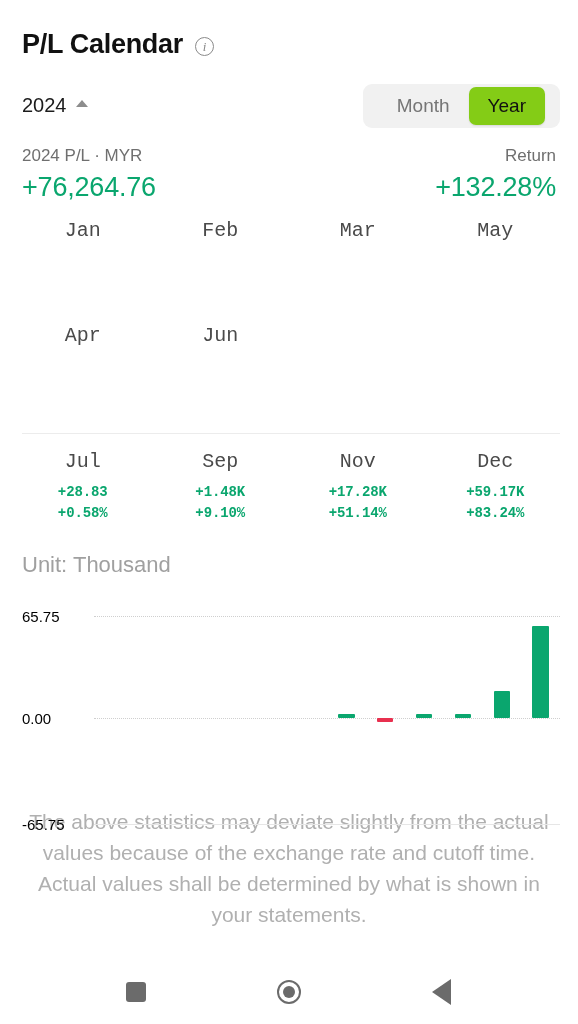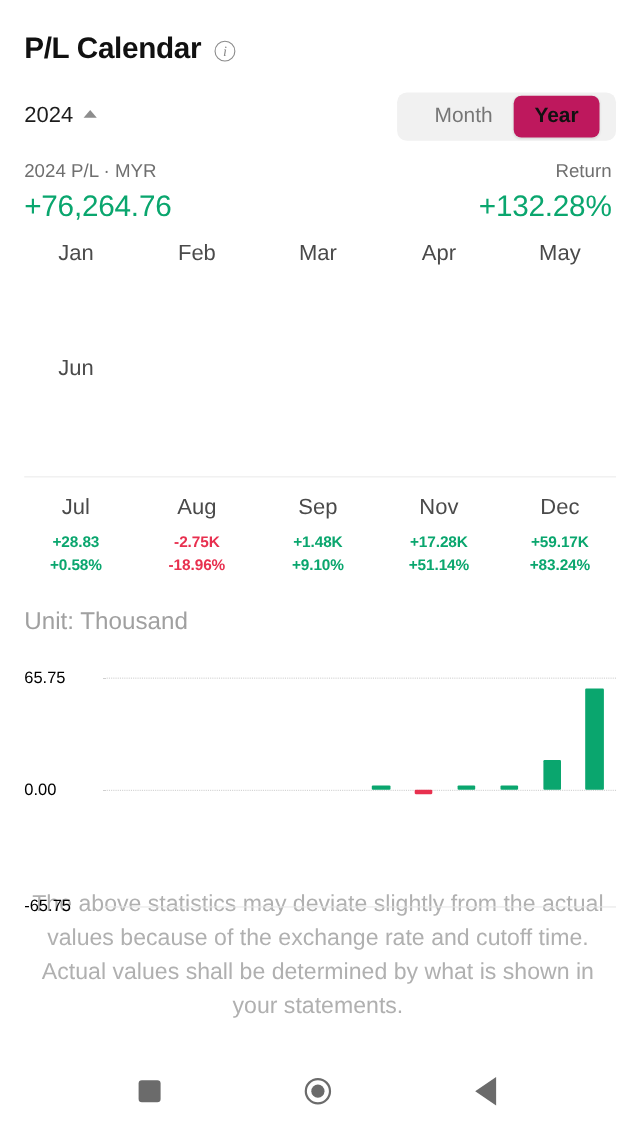--- a/index.html
+++ b/index.html
@@ -98,23 +98,23 @@
     height: 38px;
     display: flex;
     align-items: center;
     justify-content: center;
     border-radius: 7px;
     color: #767676;
     cursor: pointer;
     white-space: nowrap;
   }
   .seg.active {
-    background: #be185d;
+    background: #84cc16;
     color: #111;
-    font-weight: bold;
+    font-weight: normal;
     box-shadow: 0 1px 2px rgba(0,0,0,0.10);
   }
 
   
   .summary {
     padding: 18px 22px 0 22px;
     display: flex;
     justify-content: space-between;
     align-items: flex-start;
     gap: 16px;
@@ -134,22 +134,23 @@
 
   .divider {
     height: 1px;
     background: #ececec;
     margin: 20px 18px 0 22px;
   }
 
   
   .month-grid {
     display: grid;
-    grid-template-columns: repeat(5, 1fr);
+    grid-template-columns: repeat(4, 1fr);
     padding: 0 14px;
+    font-family: Liberation Mono, monospace;
   }
   .month-cell {
     display: flex;
     flex-direction: column;
     align-items: center;
     padding: 16px 0 14px 0;
     cursor: pointer;
   }
   .month-name {
     font-size: 20px;
@@ -304,45 +305,40 @@
       </div>
       <div class="month-cell">
         <div class="month-name">Feb</div>
         <div class="month-blank"></div>
       </div>
       <div class="month-cell">
         <div class="month-name">Mar</div>
         <div class="month-blank"></div>
       </div>
       <div class="month-cell">
+        <div class="month-name">May</div>
+        <div class="month-blank"></div>
+      </div>
+      <div class="month-cell">
         <div class="month-name">Apr</div>
-        <div class="month-blank"></div>
-      </div>
-      <div class="month-cell">
-        <div class="month-name">May</div>
         <div class="month-blank"></div>
       </div>
       <div class="month-cell">
         <div class="month-name">Jun</div>
         <div class="month-blank"></div>
       </div>
     </div>
 
   <div class="divider"></div>
 
   <div class="month-grid" id="month-row-2">
       <div class="month-cell">
         <div class="month-name">Jul</div>
         <div class="month-val pos">+28.83</div>
         <div class="month-val pos">+0.58%</div>
-      </div>
-      <div class="month-cell">
-        <div class="month-name">Aug</div>
-        <div class="month-val neg">-2.75K</div>
-        <div class="month-val neg">-18.96%</div>
       </div>
       <div class="month-cell">
         <div class="month-name">Sep</div>
         <div class="month-val pos">+1.48K</div>
         <div class="month-val pos">+9.10%</div>
       </div>
       <div class="month-cell">
         <div class="month-name">Nov</div>
         <div class="month-val pos">+17.28K</div>
         <div class="month-val pos">+51.14%</div>

